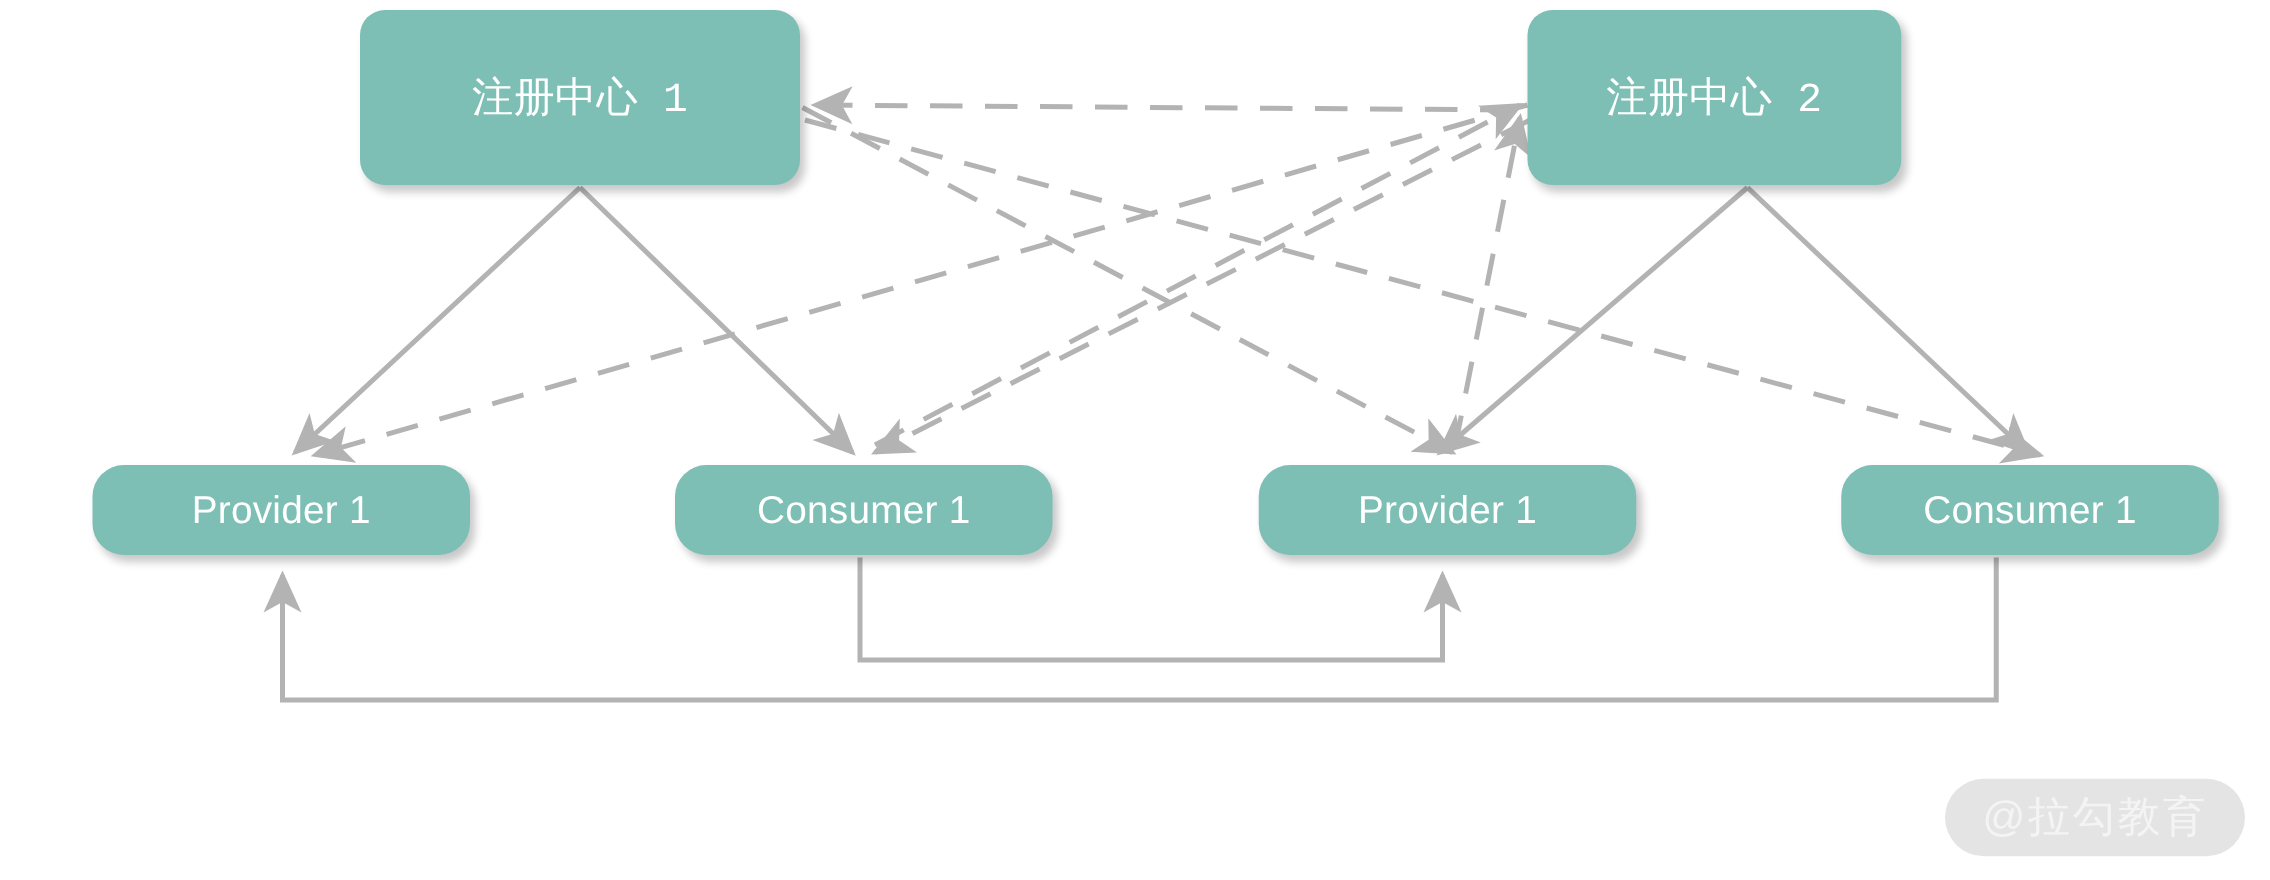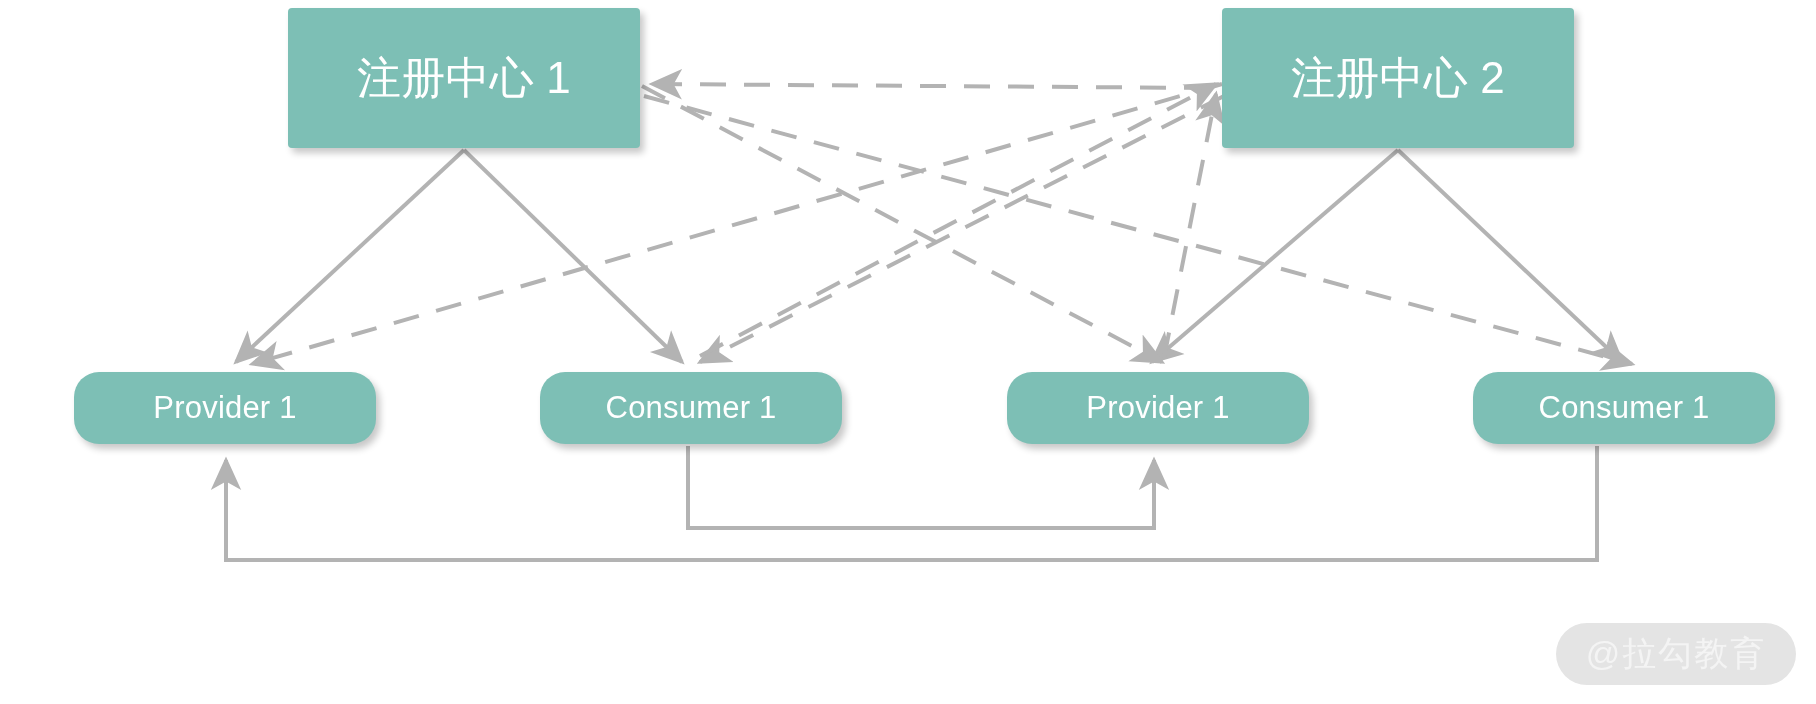--- a/index.html
+++ b/index.html
@@ -35,22 +35,23 @@
     border-radius: 14px;
     color: #ffffff;
     background: #7dbfb5;
     box-shadow: 4px 5px 7px rgba(0,0,0,0.22);
     letter-spacing: 0.2px;
     white-space: nowrap;
     user-select: none;
     z-index: 3;
   }
   .node.registry {
-    font-size: 44px;
-    border-radius: 4px;
+    font-size: 33px;
+    border-radius: 20px;
+    font-family: Liberation Mono, monospace;
   }
   .node.service {
     font-size: 31px;
     border-radius: 25px;
   }
   .watermark {
     position: absolute;
     display: flex;
     align-items: center;
     justify-content: center;
@@ -94,21 +95,21 @@
 
       <path d="M 688,446 L 688,528 L 1154,528 L 1154,460" marker-end="url(#arrowhead)"></path>
       <path d="M 1597,446 L 1597,560 L 226,560 L 226,460" marker-end="url(#arrowhead)"></path>
     </g>
   </svg>
 
   <div class="node registry" style="left:288px; top:8px; width:352px; height:140px;">
     <span>注册中心 1</span>
   </div>
 
-  <div class="node registry" style="left:1222px; top:8px; width:352px; height:140px;">
+  <div class="node registry" style="left:1222px; top:8px; width:299px; height:140px;">
     <span>注册中心 2</span>
   </div>
 
   <div class="node service" style="left:74px; top:372px; width:302px; height:72px;">
     <span>Provider 1</span>
   </div>
 
   <div class="node service" style="left:540px; top:372px; width:302px; height:72px;">
     <span>Consumer 1</span>
   </div>

